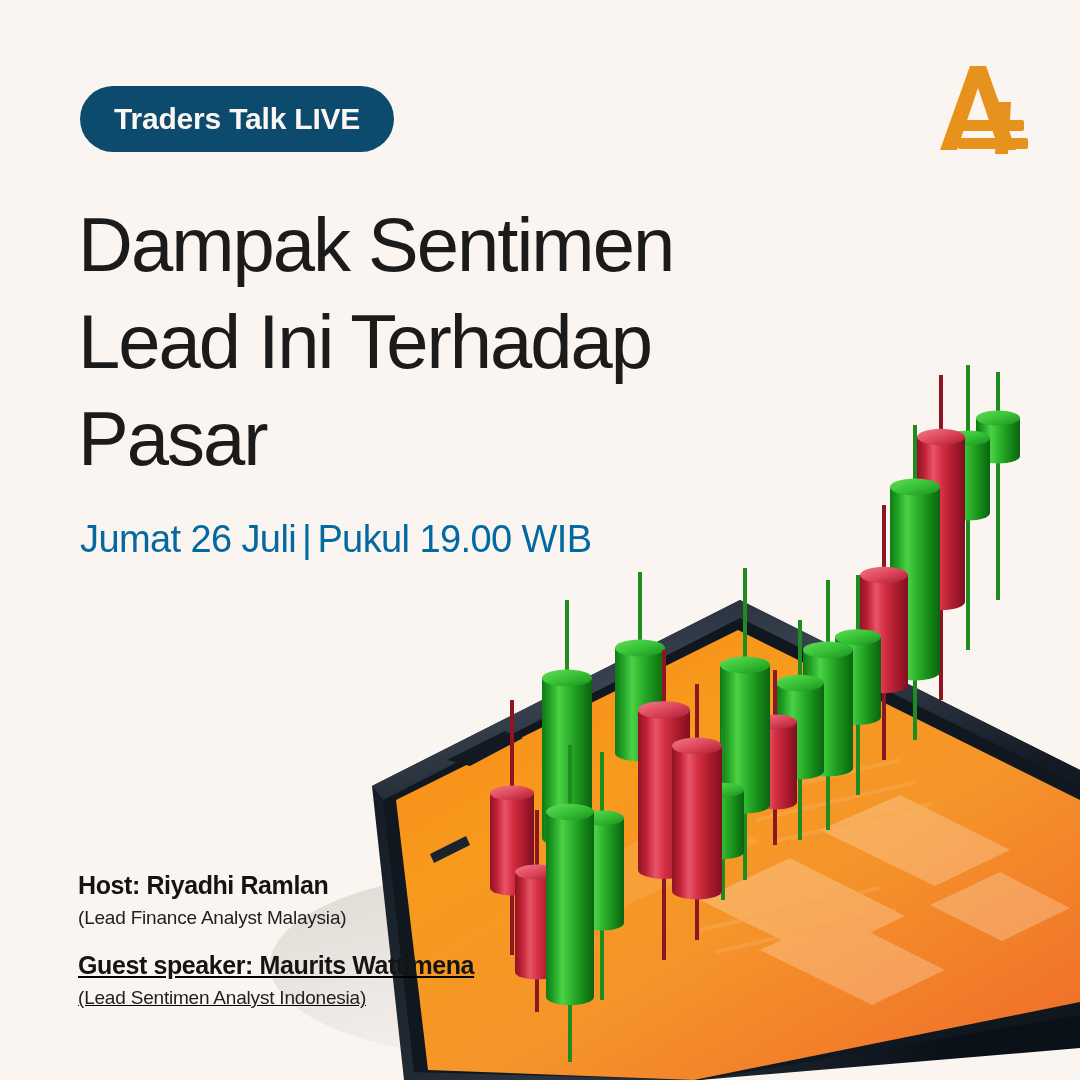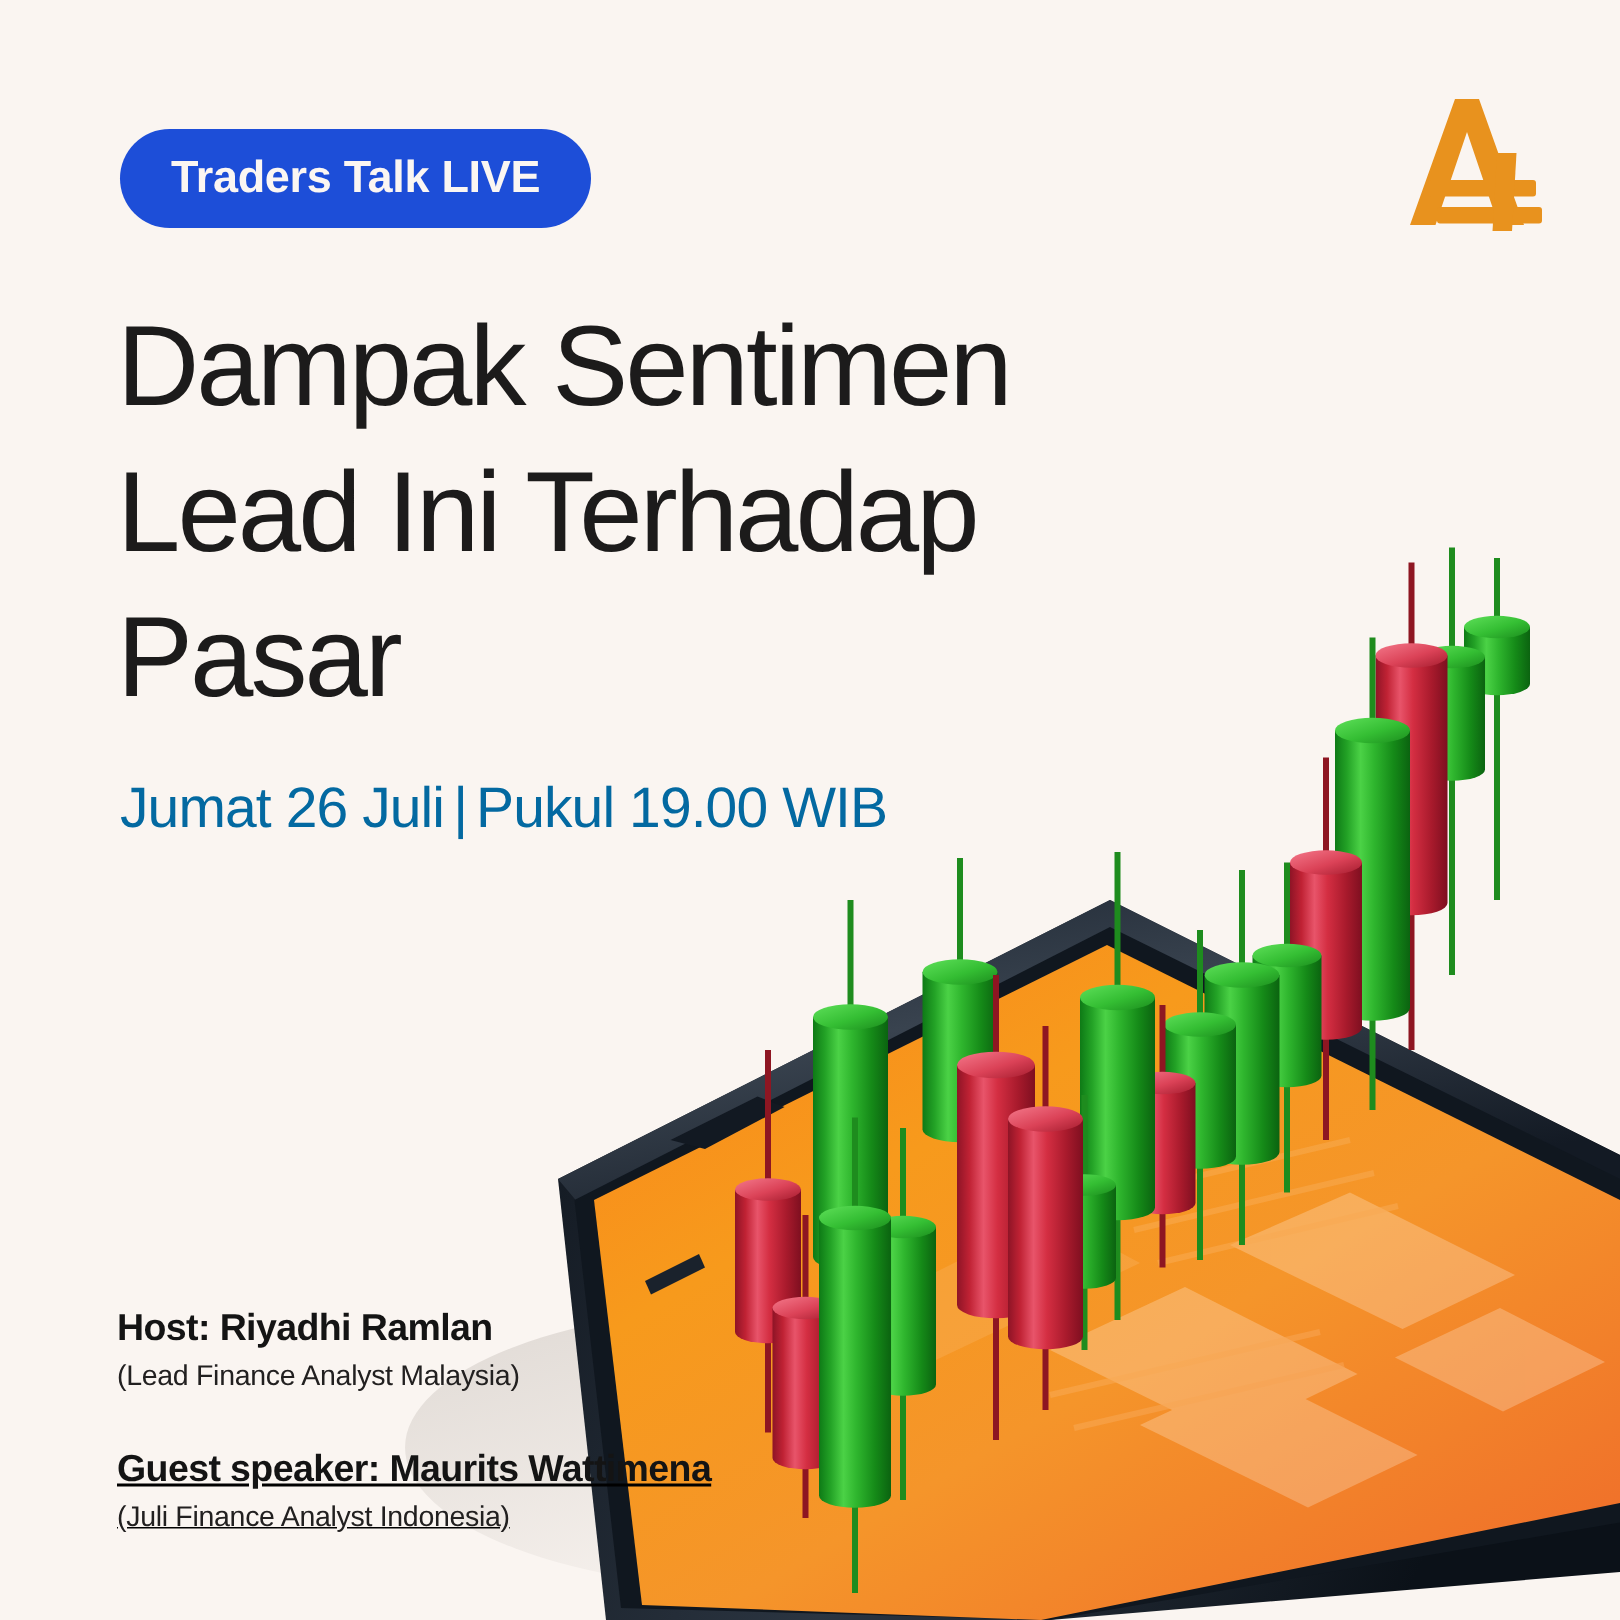--- a/index.html
+++ b/index.html
@@ -21,21 +21,21 @@
   #artwork { position:absolute; inset:0; z-index:1; }
   #artwork svg { display:block; width:1080px; height:1080px; }
 
   
   #content { position:absolute; inset:0; z-index:3; }
 
   .badge {
     position:absolute; left:80px; top:86px;
     height:66px; padding:0 34px;
     display:flex; align-items:center;
-    background:#1d4ed8;
+    background:#0c4a6e;
     border-radius:33px;
     color:#FBF6F2;
     font-size:30px; font-weight:bold;
     letter-spacing:-0.2px;
     white-space:nowrap;
   }
 
   .logo { position:absolute; left:928px; top:58px; width:104px; height:100px; }
 
   .title {
@@ -53,21 +53,21 @@
     position:absolute; left:80px; top:518px;
     color:#0369a1;
     font-size:38px;
     font-weight:400;
     letter-spacing:-0.6px;
     white-space:nowrap;
   }
   .datetime .sep { padding:0 6px; font-weight:300; }
 
   .credits { position:absolute; left:78px; top:868px; }
-  .credit-block { margin-bottom:28px; }
+  .credit-block { margin-bottom:14px; }
   .credit-block:last-child { margin-bottom:0;text-decoration:underline; }
   .credit-name {
     color:#141414;
     font-size:25px; font-weight:bold;
     letter-spacing:-0.4px;
     line-height:34px;
     white-space:nowrap;
   }
   .credit-role {
     color:#222020;
@@ -294,18 +294,18 @@
       <span>Jumat 26 Juli</span><span class="sep">|</span><span>Pukul 19.00 WIB</span>
     </div>
 
     <div class="credits">
       <div class="credit-block">
         <div class="credit-name">Host: Riyadhi Ramlan</div>
         <div class="credit-role">(Lead Finance Analyst Malaysia)</div>
       </div>
       <div class="credit-block">
         <div class="credit-name">Guest speaker: Maurits Wattimena</div>
-        <div class="credit-role">(Juli Finance Analyst Indonesia)</div>
+        <div class="credit-role">(Lead Sentimen Analyst Indonesia)</div>
       </div>
     </div>
 
   </div>
 </div>
 
 </body></html>

